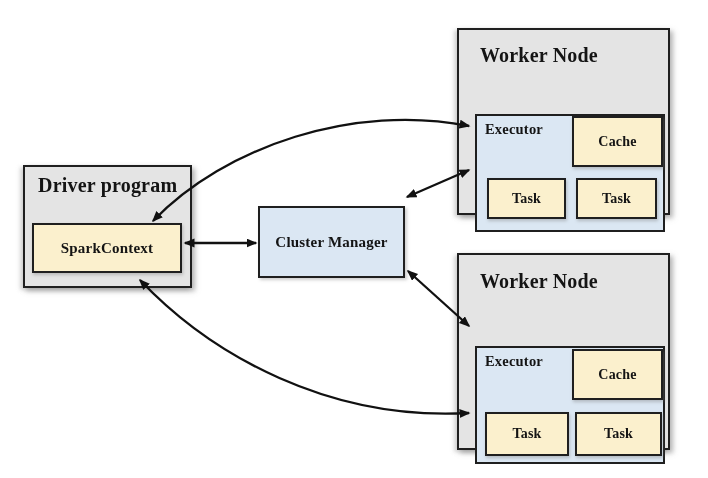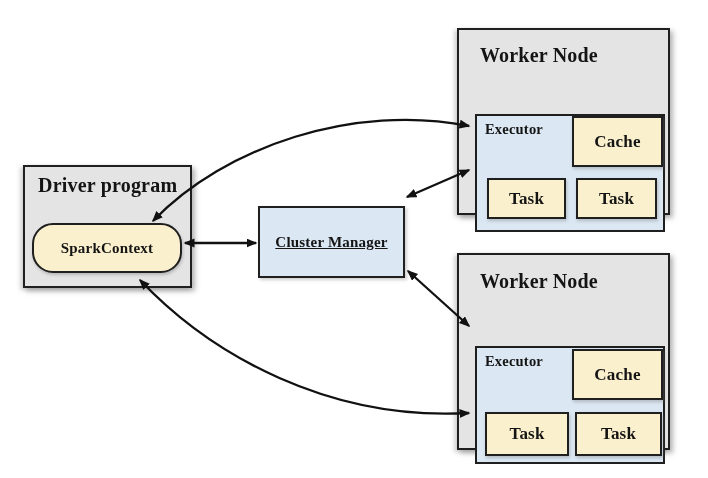--- a/index.html
+++ b/index.html
@@ -45,21 +45,21 @@
     margin-top: 25px;
   }
   .cream-box {
     position: absolute;
     background: var(--box-cream);
     border: 2px solid var(--border-dark);
     display: flex;
     align-items: center;
     justify-content: center;
     font-weight: bold;
-    font-size: 17px;
+    font-size: 14px;
     letter-spacing: .2px;
     box-shadow: 1px 2px 3px rgba(120,120,120,.40);
   }
   .cm-box {
     position: absolute;
     background: var(--panel-blue);
     border: 2px solid var(--border-dark);
     display: flex;
     align-items: center;
     justify-content: center;
@@ -69,21 +69,21 @@
     box-shadow: 2px 2px 3px rgba(130,130,130,.38);
   }
   .exec-label {
     position: absolute;
     left: 8px;
     top: 5px;
     font-weight: bold;
     font-size: 14.5px;
     letter-spacing: .2px;
   }
-  .spark-box { font-size: 15px; border-radius: 21px; }
+  .spark-box { font-size: 15px; }
   svg.arrow-layer {
     position: absolute;
     left: 0; top: 0;
     width: 708px; height: 478px;
     pointer-events: none;
   }
   .arrow-line { fill: none; stroke: var(--arrow); stroke-width: 2.3px; }
   .ah { fill: var(--arrow); stroke: none; }
 </style>
 </head>
@@ -91,21 +91,21 @@
 
 <div class="canvas">
 
   <div class="outer-box" style="left:23px; top:165px; width:169px; height:123px;text-align:right;">
     <div class="outer-label" style="left:13px; top:7px;">Driver program</div>
     <div class="cream-box spark-box" style="left:7px; top:56px; width:150px; height:50px;">
       <span>SparkContext</span>
     </div>
   </div>
 
-  <div class="cm-box" style="left:258px; top:206px; width:147px; height:72px;text-decoration:underline;">
+  <div class="cm-box" style="left:258px; top:206px; width:147px; height:72px;">
     <span>Cluster Manager</span>
   </div>
 
   <div class="outer-box" style="left:457px; top:28px; width:213px; height:187px;">
     <div class="outer-label" style="left:21px; top:14px;">Worker Node</div>
     <div class="blue-panel" style="left:16px; top:59px; width:190px; height:118px;">
       <div class="exec-label">Executor</div>
       <div class="cream-box" style="left:95px; top:0px; width:91px; height:51px;">
         <span>Cache</span>
       </div>

